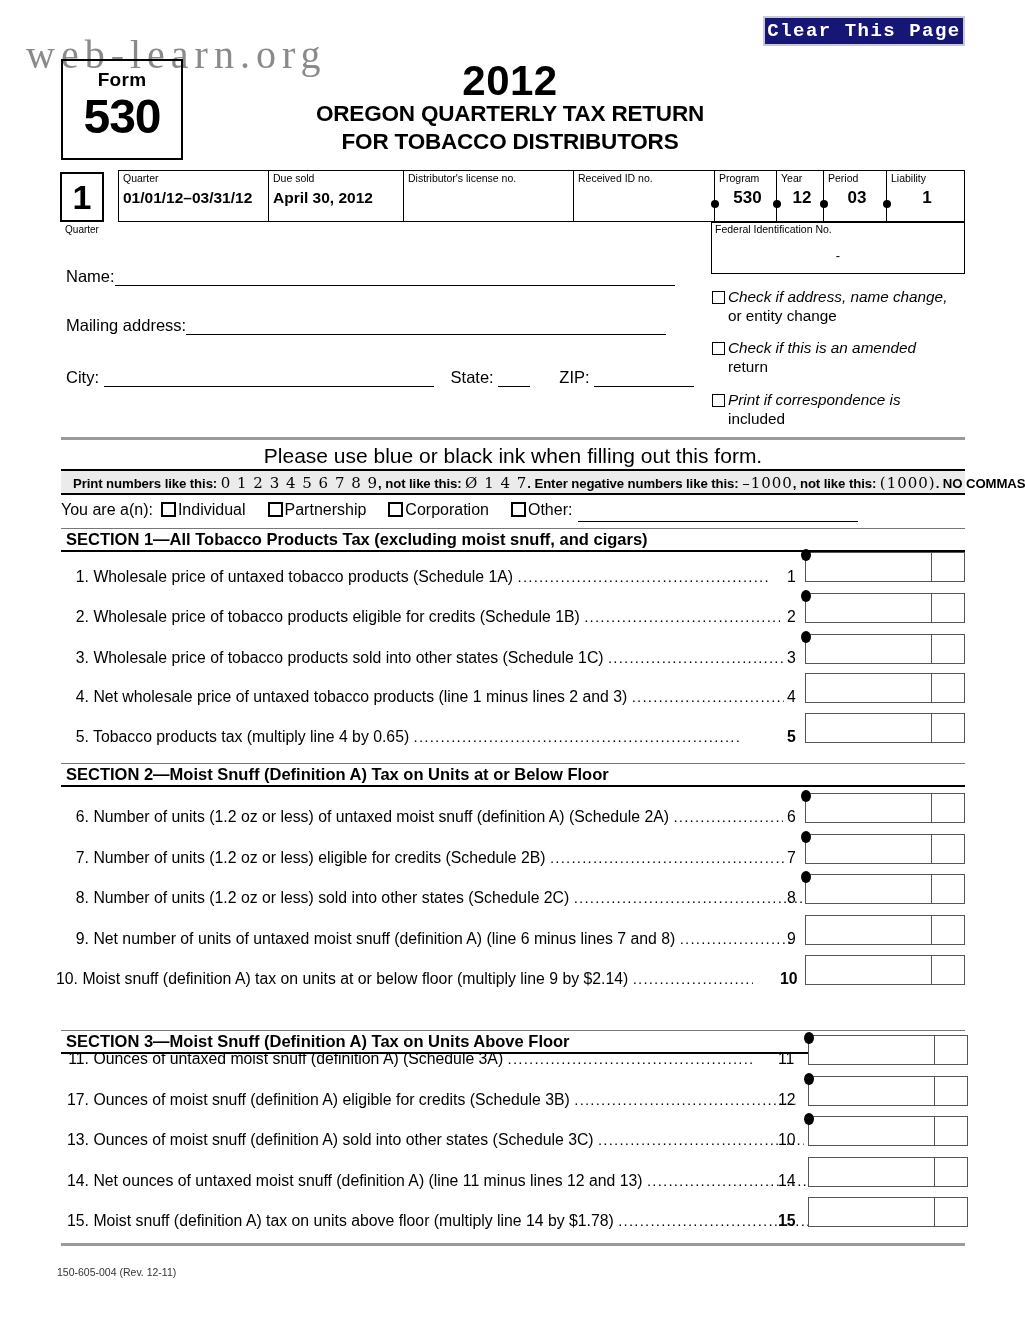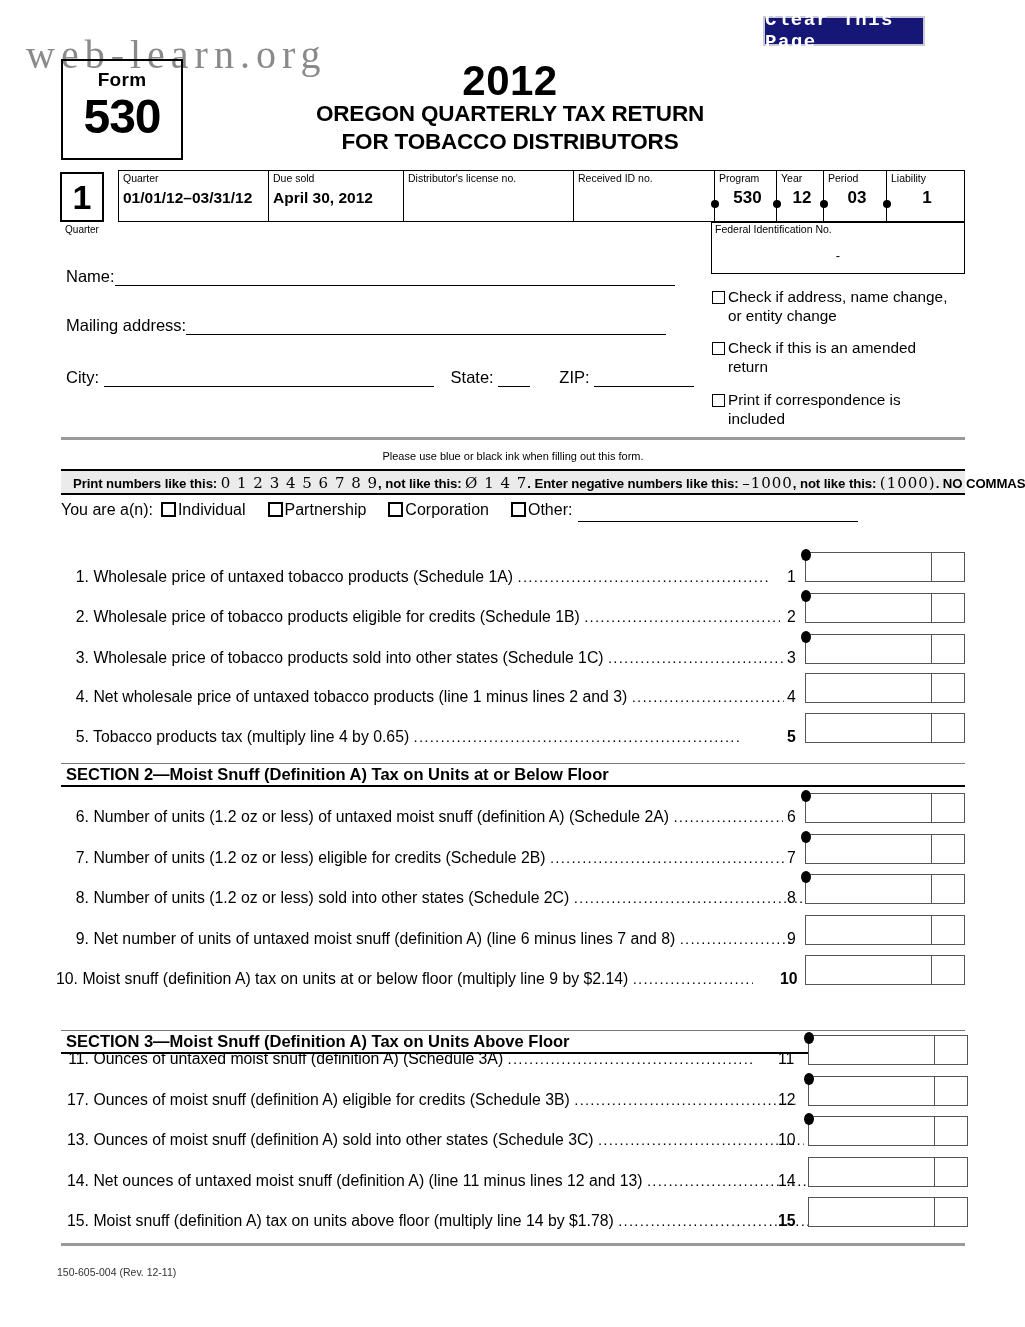--- a/index.html
+++ b/index.html
@@ -19,21 +19,21 @@
   .watermark{
     position:absolute; left:26px; top:31px;
     font-family:"Liberation Serif", serif;
     font-size:40px; letter-spacing:6px;
     color:#8a8a8a; white-space:nowrap; z-index:40;
     font-weight:400;
   }
 
   
   .clear-btn{
-    position:absolute; left:763px; top:16px; width:162px; height:30px;
+    position:absolute; left:763px; top:16px; width:202px; height:30px;
     background:#161676; border:2px solid #c9c9d8;
     color:#ffffff; font-family:"Liberation Mono", monospace;
     font-weight:bold; font-size:19px; letter-spacing:1.5px;
     display:flex; align-items:center; justify-content:center;
     cursor:pointer;
   }
 
   
   .rev-box{
     position:absolute; left:754px; top:58px; width:211px; height:98px;
@@ -113,31 +113,31 @@
     display:inline-block; border-bottom:1.5px solid #000; height:17px;
     vertical-align:bottom;
   }
 
   
   .rchk{ position:absolute; left:712px; font-size:15.3px; line-height:19px; width:258px;}
   .cbx{
     display:inline-block; width:13px; height:13px; border:1.5px solid #000;
     vertical-align:-2px; margin-right:3px; background:#fff;
   }
-  .rchk .txt{ display:inline; }
+  .rchk .txt{ display:inline;font-style:italic; }
   .rchk .ind{ display:block; margin-left:16px; }
 
   
   .rule{ position:absolute; left:61px; width:904px; background:#9a9a9a; }
   .rule.thick{ height:3px; }
 
   
   .ink-note{
     position:absolute; left:61px; top:445px; width:904px; height:22px;
-    text-align:center; font-size:11px; line-height:22px;
+    text-align:center; font-size:21px; line-height:22px;
   }
   .print-band{
     position:absolute; left:61px; top:469px; width:904px; height:26px;
     background:#ebebeb; border-top:2.5px solid #000; border-bottom:2.5px solid #000;
     font-size:13.2px; font-weight:bold; line-height:25px; padding-left:12px;
     white-space:nowrap; letter-spacing:-0.1px;
   }
   .hw{ font-family:"DejaVu Serif", serif; font-weight:normal; font-size:15px; letter-spacing:1px; }
 
   
@@ -291,20 +291,21 @@
     <span class="hw">0 1 2 3 4 5 6 7 8 9</span><span>, not like this:</span>
     <span class="hw">Ø 1 4 7</span><span>. Enter negative numbers like this:</span>
     <span class="hw">–1000</span><span>, not like this:</span>
     <span class="hw">(1000)</span><span>. NO COMMAS!</span>
   </div>
 
   <div class="entity-row">
     <span>You are a(n):</span><span class="gap" style="width:8px"></span><span class="cbx-lg"></span><span>Individual</span><span class="gap"></span><span class="cbx-lg"></span><span>Partnership</span><span class="gap"></span><span class="cbx-lg"></span><span>Corporation</span><span class="gap"></span><span class="cbx-lg"></span><span>Other:</span><span class="uline" style="width:280px; margin-left:6px;"></span>
   </div>
 
+  <div class="sec-head" style="top:528px;">SECTION 1—All Tobacco Products Tax (excluding moist snuff, and cigars)</div>
 
   <div class="line" style="top:562px;">
     <span class="num">1.</span>
     <span class="txt">Wholesale price of untaxed tobacco products (Schedule 1A)</span>
     <span class="leader" style="width:250px">...............................................................................................................</span>
   </div>
   <div class="rnum" style="left:787px; top:562px; line-height:30px;">1</div>
   <div class="amt" style="left:805px; top:552px;">
     <div class="dot"></div>
       <div class="cents-div"></div>

